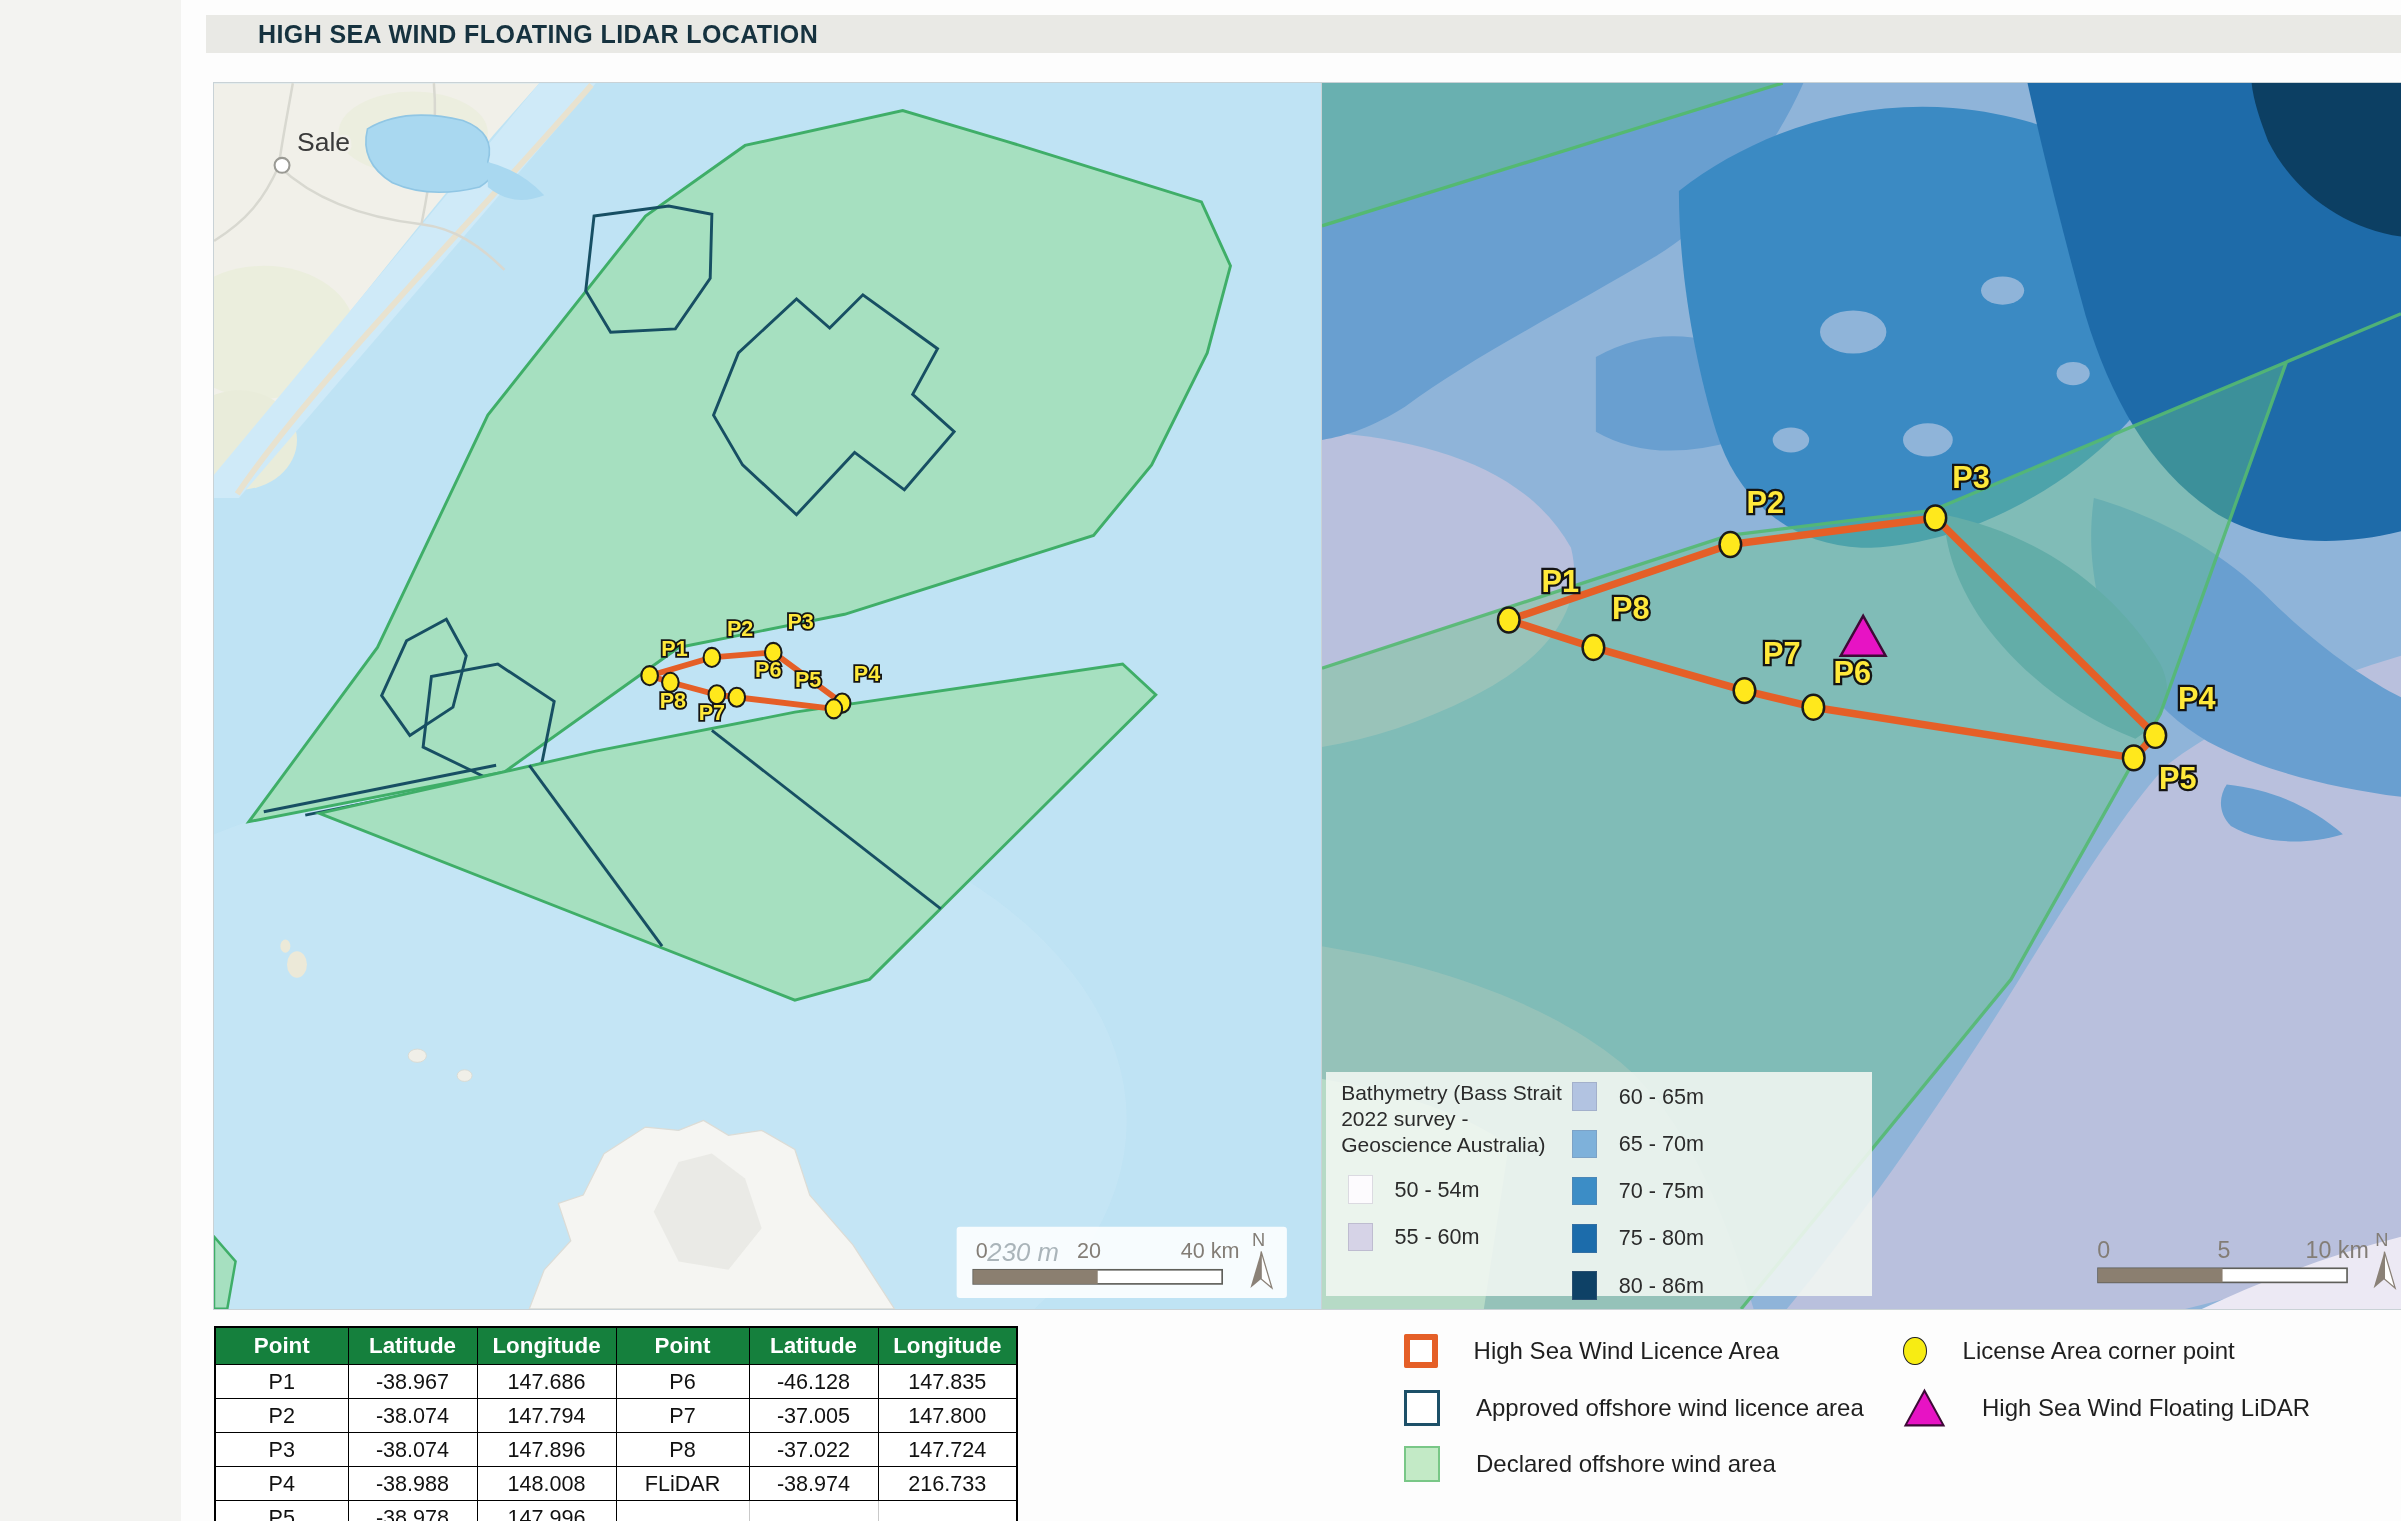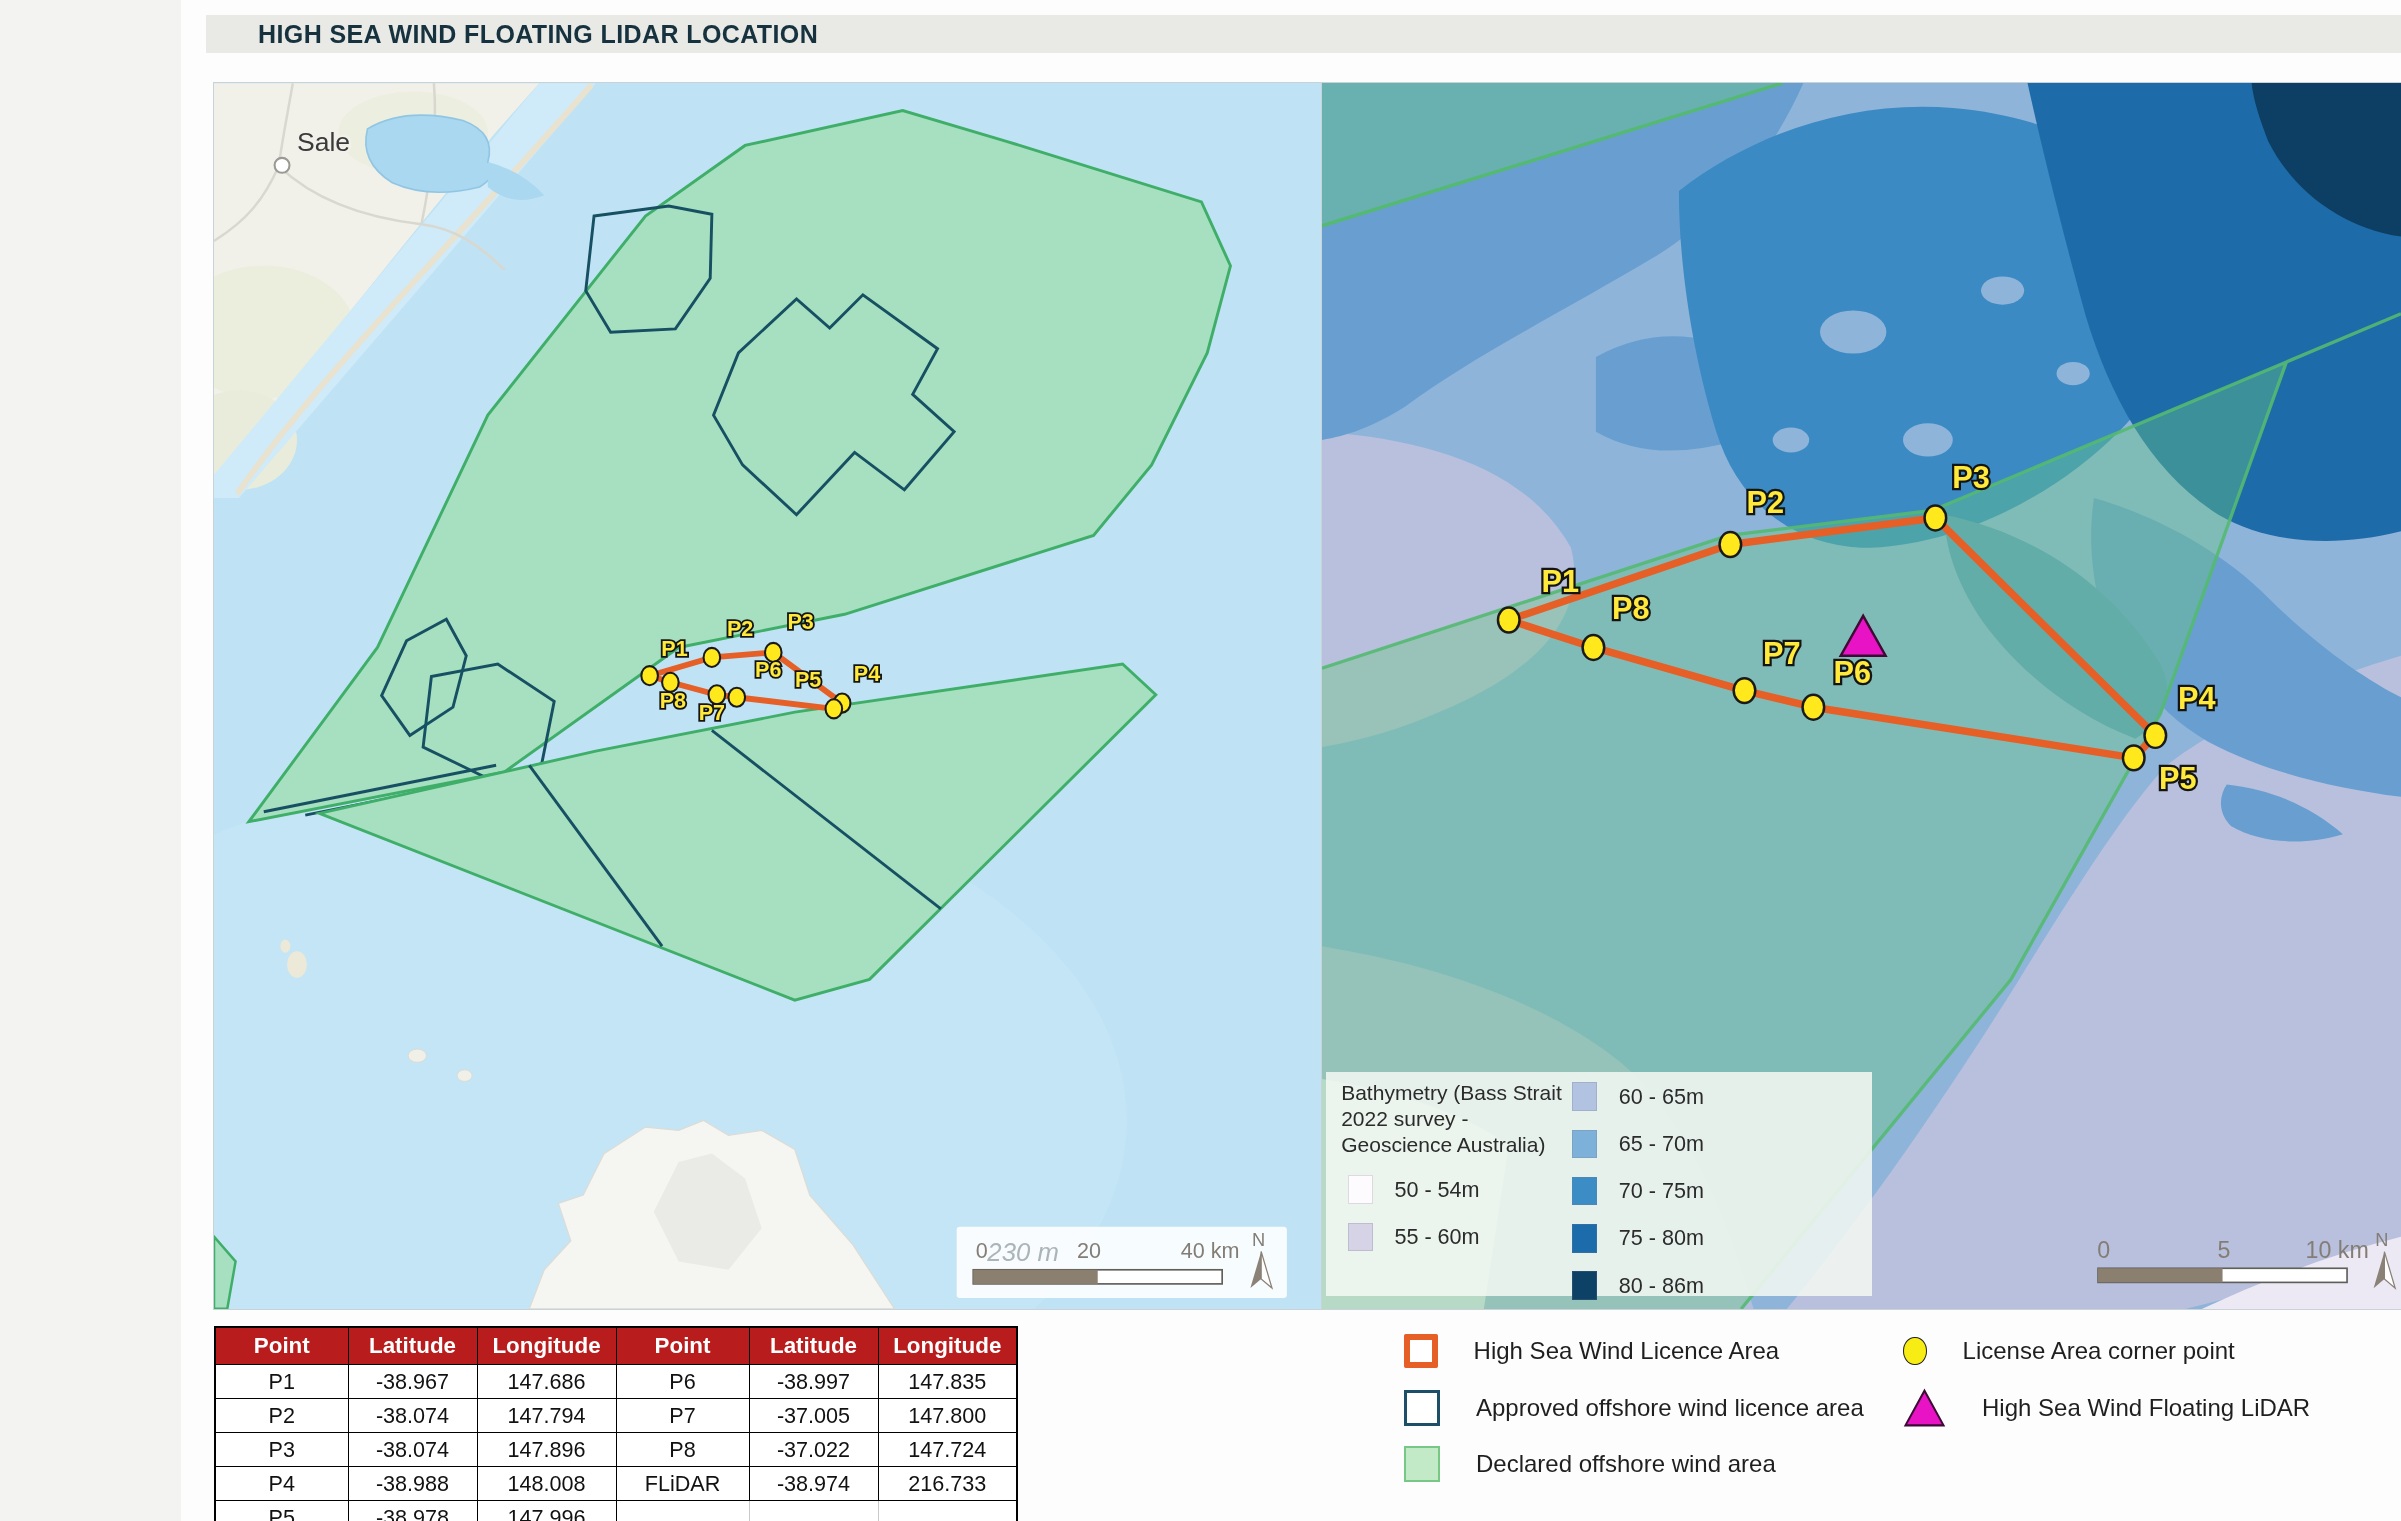--- a/index.html
+++ b/index.html
@@ -33,21 +33,21 @@
   .bathy-col{position:absolute;}
   .bathy-col.shallow{left:21.6px;top:98px;}
   .bathy-col.deep{left:246px;top:5px;}
   .bathy-row{display:flex;align-items:center;height:39px;margin-bottom:8.3px;}
   .bathy-sw{width:23px;height:26.6px;margin-right:21.6px;border:0.8px solid rgba(120,120,140,.25);}
   .bathy-lab{font-size:21.6px;color:#2b2b2b;text-align:right;}
 
   
   .coord-wrap{position:absolute;left:214px;top:1326px;}
   table.coord{border-collapse:collapse;table-layout:fixed;border:2.5px solid #000;background:#fff;}
-  table.coord th{background:#b91c1c;color:#fff;font:bold 22.4px "Liberation Sans",sans-serif;height:34px;border:1.7px solid #000;}
+  table.coord th{background:#15803d;color:#fff;font:bold 22.4px "Liberation Sans",sans-serif;height:34px;border:1.7px solid #000;}
   table.coord td{font:21.6px "Liberation Sans",sans-serif;text-align:center;height:31px;border:1.7px solid #000;background:#fff;color:#111;}
   table.coord td.empty{border:0.8px solid #c9c9c9;}
   col.c-pt{width:133px}col.c-lat{width:129px}col.c-lon{width:139px}
 
   
   .legend-col{position:absolute;top:1331px;}
   .legend-col.lft{left:1404px;}
   .legend-col.rgt{left:1903px;}
   .legend-row{display:flex;align-items:center;height:40px;margin-bottom:16.6px;}
   .legend-row .lab{font-size:24px;color:#1f1f1f;margin-left:36px;white-space:nowrap;}
@@ -273,21 +273,21 @@
             <th>Latitude</th>
             <th>Longitude</th>
           </tr>
         </thead>
       <tbody id="coord-body">
           <tr>
             <td>P1</td>
             <td>-38.967</td>
             <td>147.686</td>
             <td>P6</td>
-            <td>-38.997</td>
+            <td>-46.128</td>
             <td>147.835</td>
           </tr>
           <tr>
             <td>P2</td>
             <td>-38.074</td>
             <td>147.794</td>
             <td>P7</td>
             <td>-37.005</td>
             <td>147.800</td>
           </tr>

